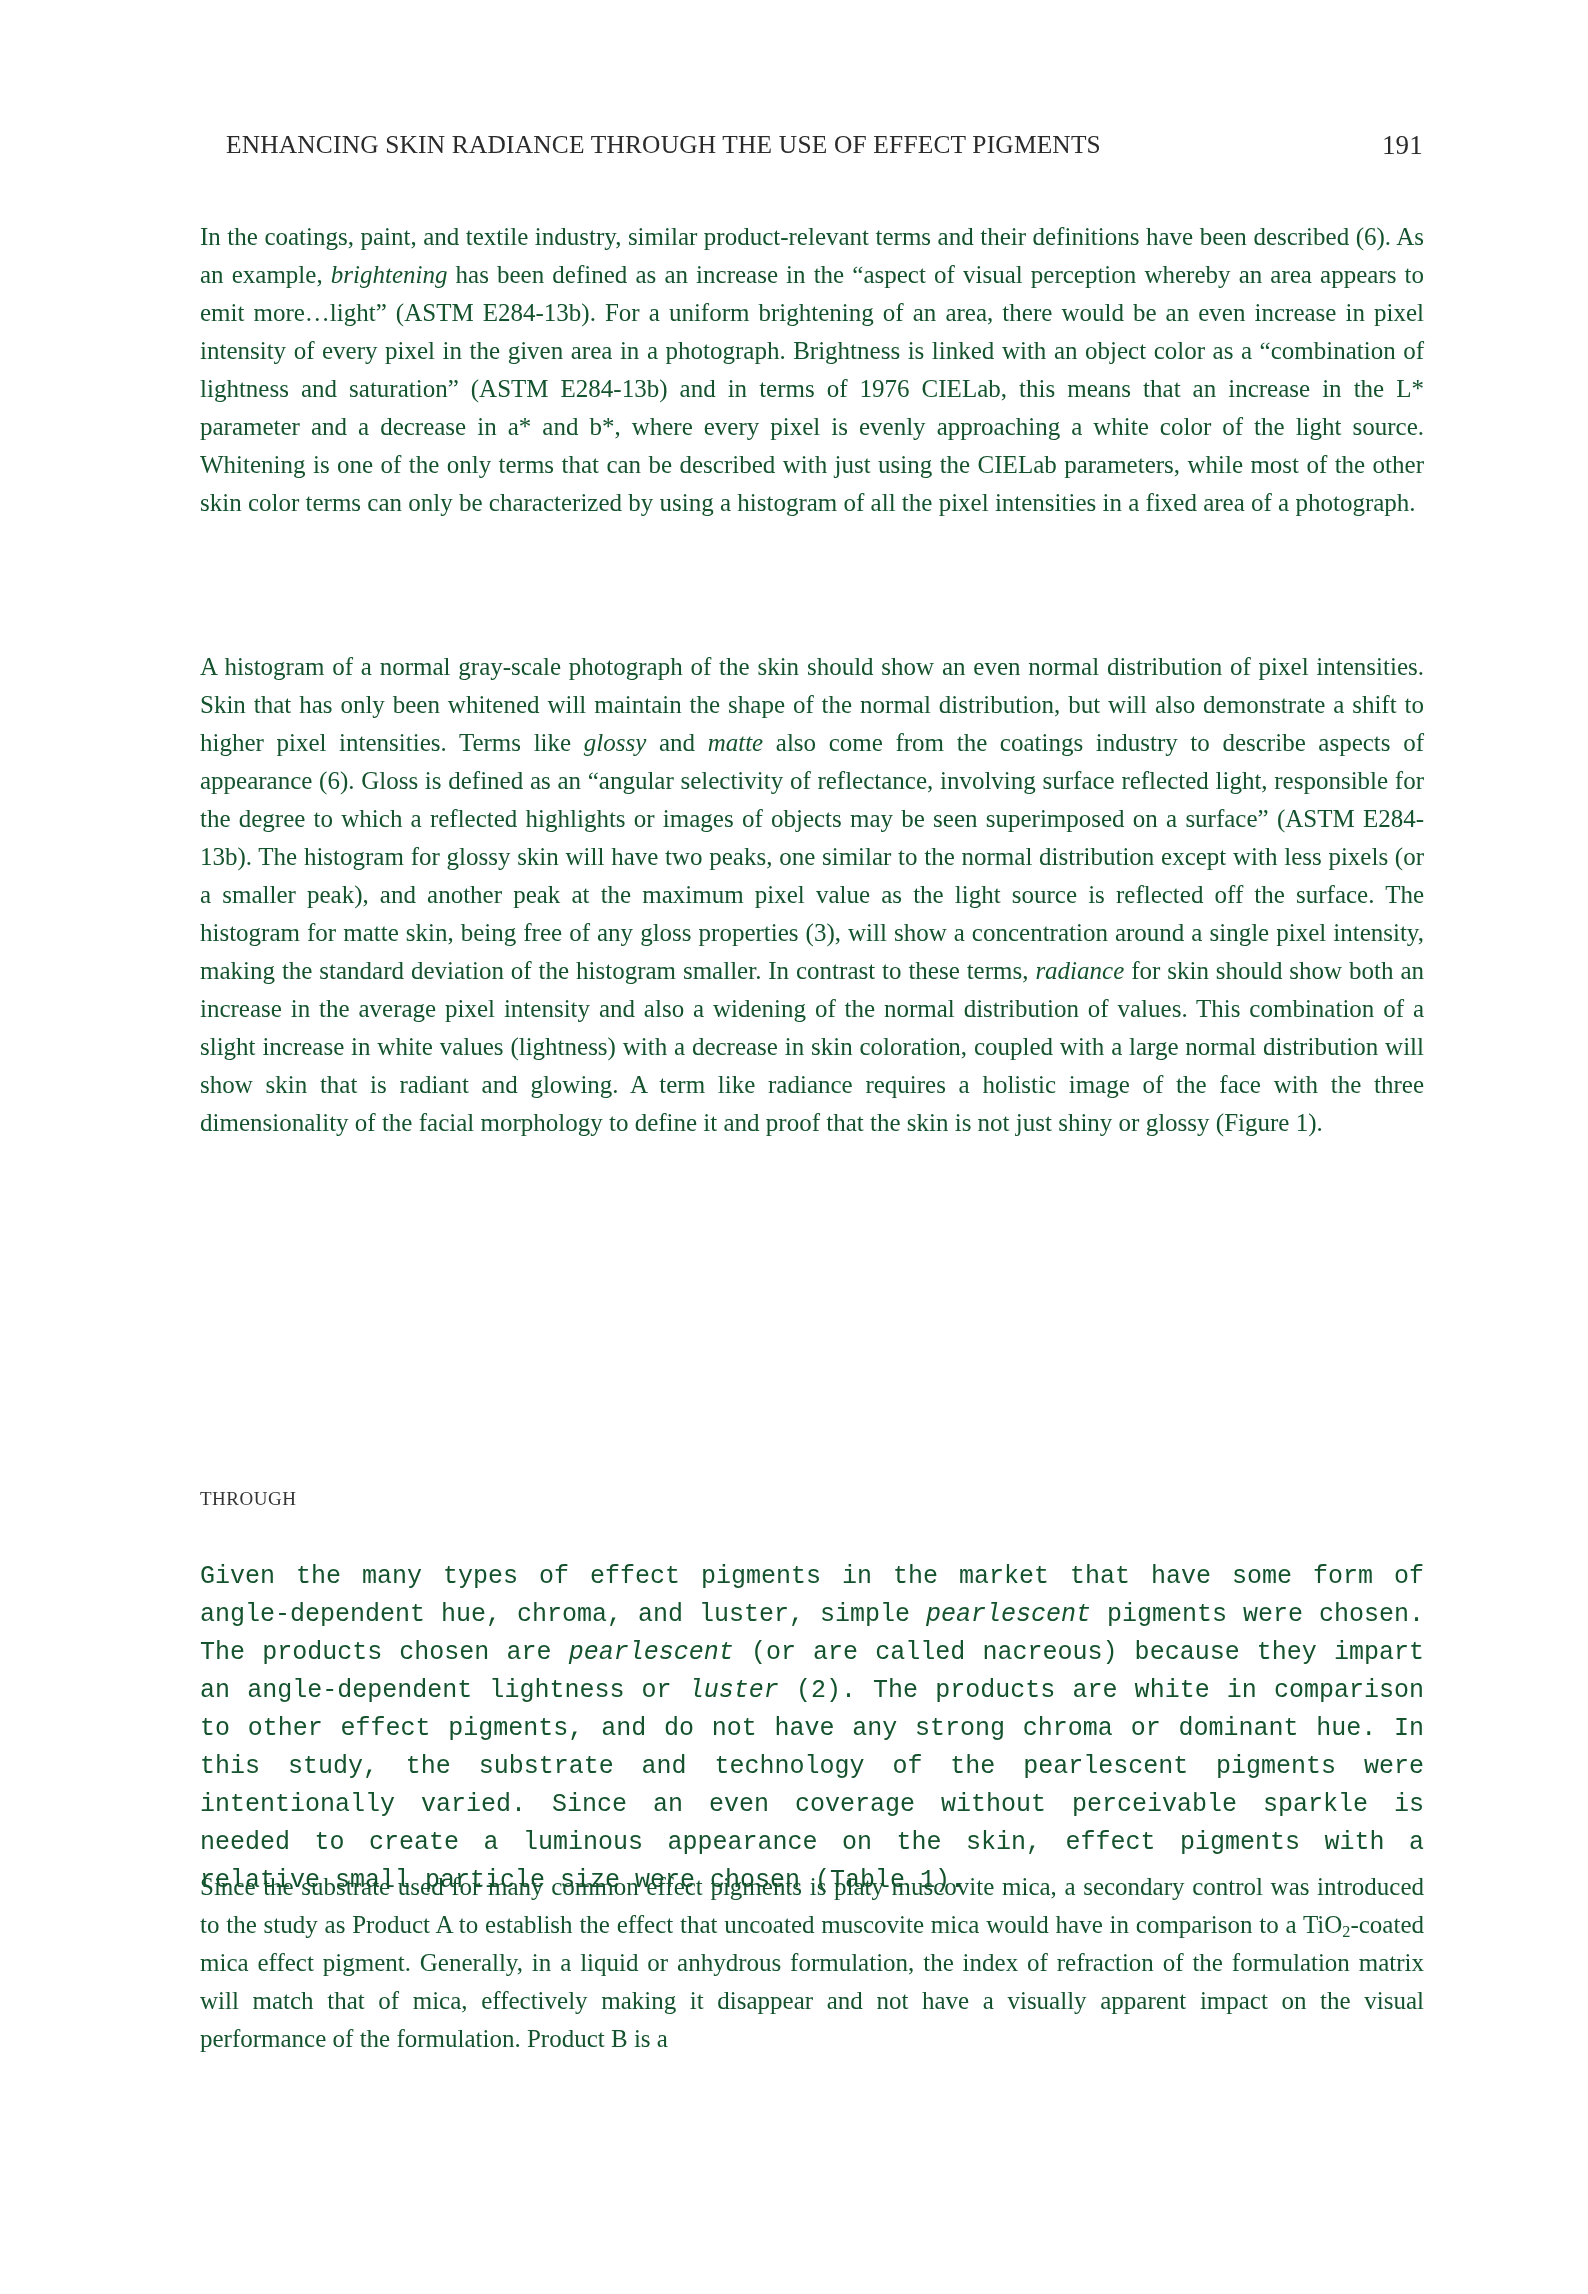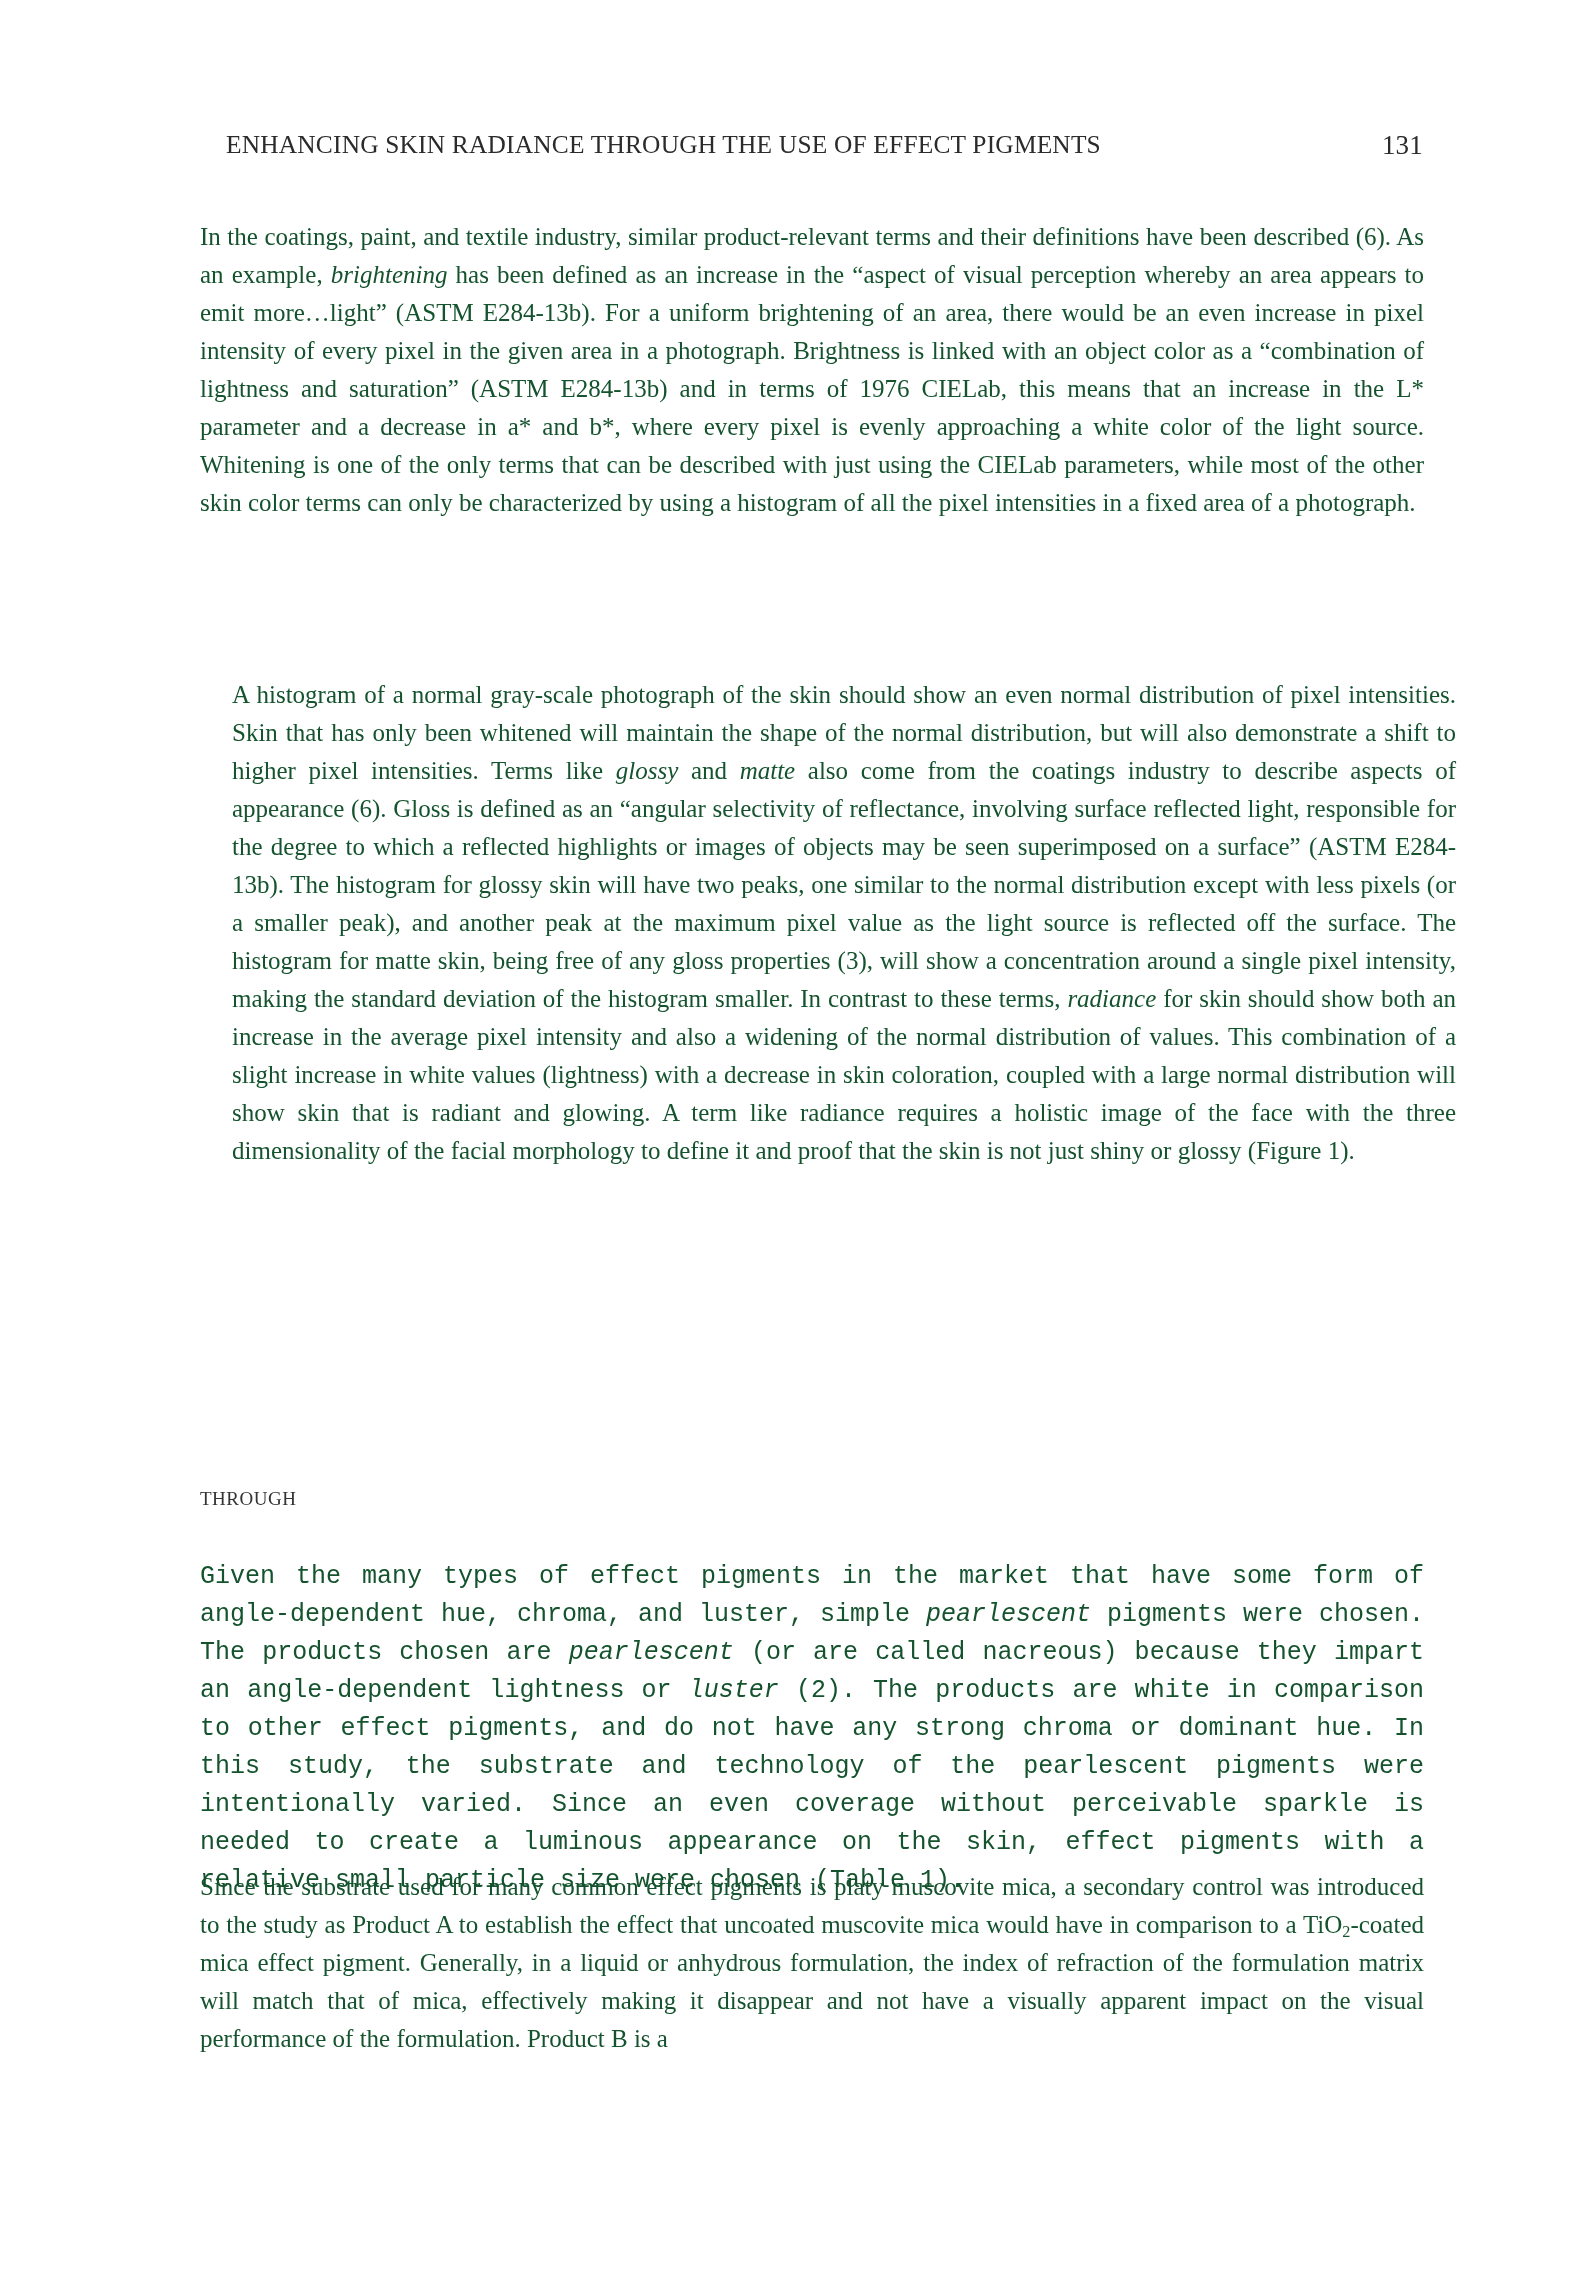--- a/index.html
+++ b/index.html
@@ -14,36 +14,36 @@
   }
   .running-head .title { position: absolute; left: 8px; top: 0; }
   .running-head .page-num { position: absolute; right: 0; top: 0; font-size: 27px; }
   .body-text {
     position: absolute; left: 200px; width: 1224px;
     font-size: 25px; line-height: 38px; text-align: justify;
     hyphens: manual; color: #14532d;
   }
   .body-text p { margin: 0; }
   .para1 { top: 218px; }
-  .para2 { top: 676px; margin-left: 32px; }
+  .para2 { top: 648px; }
   .section-head {
     position: absolute; left: 200px; top: 1488px;
     font-size: 19px; letter-spacing: 0.5px; color: #333;
   }
   .para3 { top: 1558px; font-family: Liberation Mono, monospace; }
   .para4 { top: 1868px; }
   em { font-style: italic; }
   sub { font-size: 0.65em; vertical-align: -0.25em; line-height: 0; }
 </style>
 </head>
 <body>
 
 <div class="running-head">
   <span class="title">ENHANCING SKIN RADIANCE THROUGH THE USE OF EFFECT PIGMENTS</span>
-  <span class="page-num">131</span>
+  <span class="page-num">191</span>
 </div>
 
 <div class="body-text para1">
   <p>In the coatings, paint, and textile industry, similar product-relevant terms and their definitions have been described (6). As an example, <em>brightening</em> has been defined as an increase in the “aspect of visual perception whereby an area appears to emit more…light” (ASTM E284-13b). For a uniform brightening of an area, there would be an even increase in pixel intensity of every pixel in the given area in a photograph. Brightness is linked with an object color as a “combination of lightness and saturation” (ASTM E284-13b) and in terms of 1976 CIELab, this means that an increase in the L* parameter and a decrease in a* and b*, where every pixel is evenly approaching a white color of the light source. Whitening is one of the only terms that can be described with just using the CIELab parameters, while most of the other skin color terms can only be characterized by using a histogram of all the pixel intensities in a fixed area of a photograph.</p>
 </div>
 
 <div class="body-text para2">
   <p>A histogram of a normal gray-scale photograph of the skin should show an even normal distribution of pixel intensities. Skin that has only been whitened will maintain the shape of the normal distribution, but will also demonstrate a shift to higher pixel intensities. Terms like <em>glossy</em> and <em>matte</em> also come from the coatings industry to describe aspects of appearance (6). Gloss is defined as an “angular selectivity of reflectance, involving surface reflected light, responsible for the degree to which a reflected highlights or images of objects may be seen superimposed on a surface” (ASTM E284-13b). The histogram for glossy skin will have two peaks, one similar to the normal distribution except with less pixels (or a smaller peak), and another peak at the maximum pixel value as the light source is reflected off the surface. The histogram for matte skin, being free of any gloss properties (3), will show a concentration around a single pixel intensity, making the standard deviation of the histogram smaller. In contrast to these terms, <em>radiance</em> for skin should show both an increase in the average pixel intensity and also a widening of the normal distribution of values. This combination of a slight increase in white values (lightness) with a decrease in skin coloration, coupled with a large normal distribution will show skin that is radiant and glowing. A term like radiance requires a holistic image of the face with the three dimensionality of the facial morphology to define it and proof that the skin is not just shiny or glossy (Figure 1).</p>
 </div>
 

